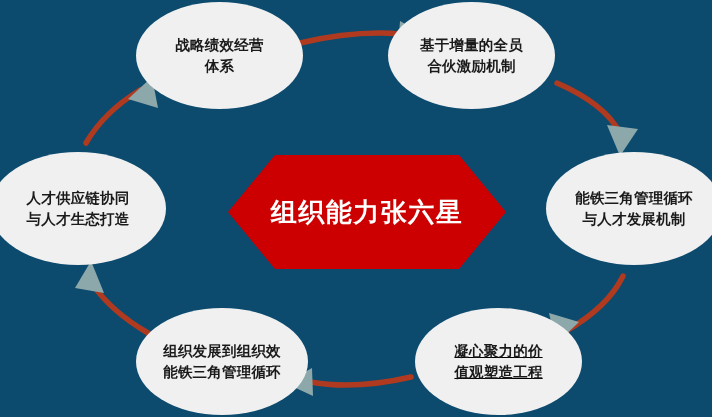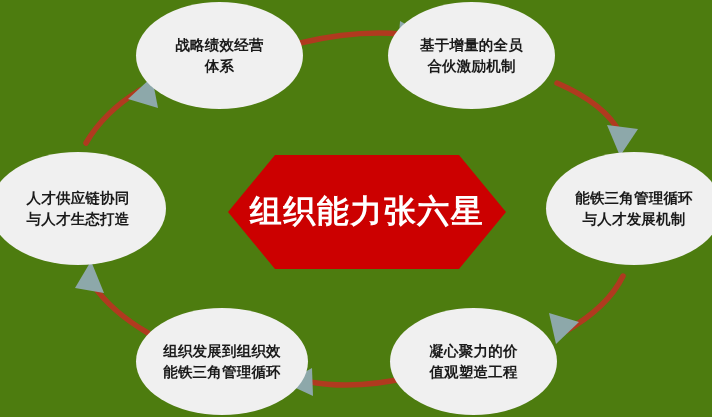--- a/index.html
+++ b/index.html
@@ -7,21 +7,21 @@
     padding: 0;
     background: #ffffff;
   }
   body {
     font-family: "Liberation Sans", "DejaVu Sans", sans-serif;
   }
   #canvas {
     position: relative;
     width: 712px;
     height: 417px;
-    background: #4d7c0f;
+    background: #0c4a6e;
     overflow: hidden;
   }
   .node {
     position: absolute;
     border-radius: 50%;
     background: #f0f0f0;
     display: flex;
     align-items: center;
     justify-content: center;
     box-sizing: border-box;
@@ -45,21 +45,21 @@
   }
   #core-label {
     position: absolute;
     left: 0;
     top: 0;
     width: 278px;
     height: 114px;
     display: flex;
     align-items: center;
     justify-content: center;
-    font-size: 32px;
+    font-size: 26px;
     font-weight: bold;
     color: #ffffff;
     letter-spacing: 1.5px;
     text-align: center;
   }
   #arrow-layer {
     position: absolute;
     left: 0;
     top: 0;
     width: 712px;
@@ -113,21 +113,21 @@
   <div class="node" style="left:388px; top:2px; width:167px; height:107px;">
     <span class="node-label">基于增量的全员
 合伙激励机制</span>
   </div>
 
   <div class="node" style="left:546px; top:152px; width:176px; height:113px;">
     <span class="node-label">能铁三角管理循环
 与人才发展机制</span>
   </div>
 
-  <div class="node" style="left:390px; top:308px; width:167px; height:107px;">
+  <div class="node" style="left:415px; top:308px; width:167px; height:107px;text-decoration:underline;">
     <span class="node-label">凝心聚力的价
 值观塑造工程</span>
   </div>
 
   <div class="node" style="left:136px; top:308px; width:172px; height:107px;align-items:center;">
     <span class="node-label">组织发展到组织效
 能铁三角管理循环</span>
   </div>
 
   <div class="node" style="left:-10px; top:152px; width:176px; height:113px;">

